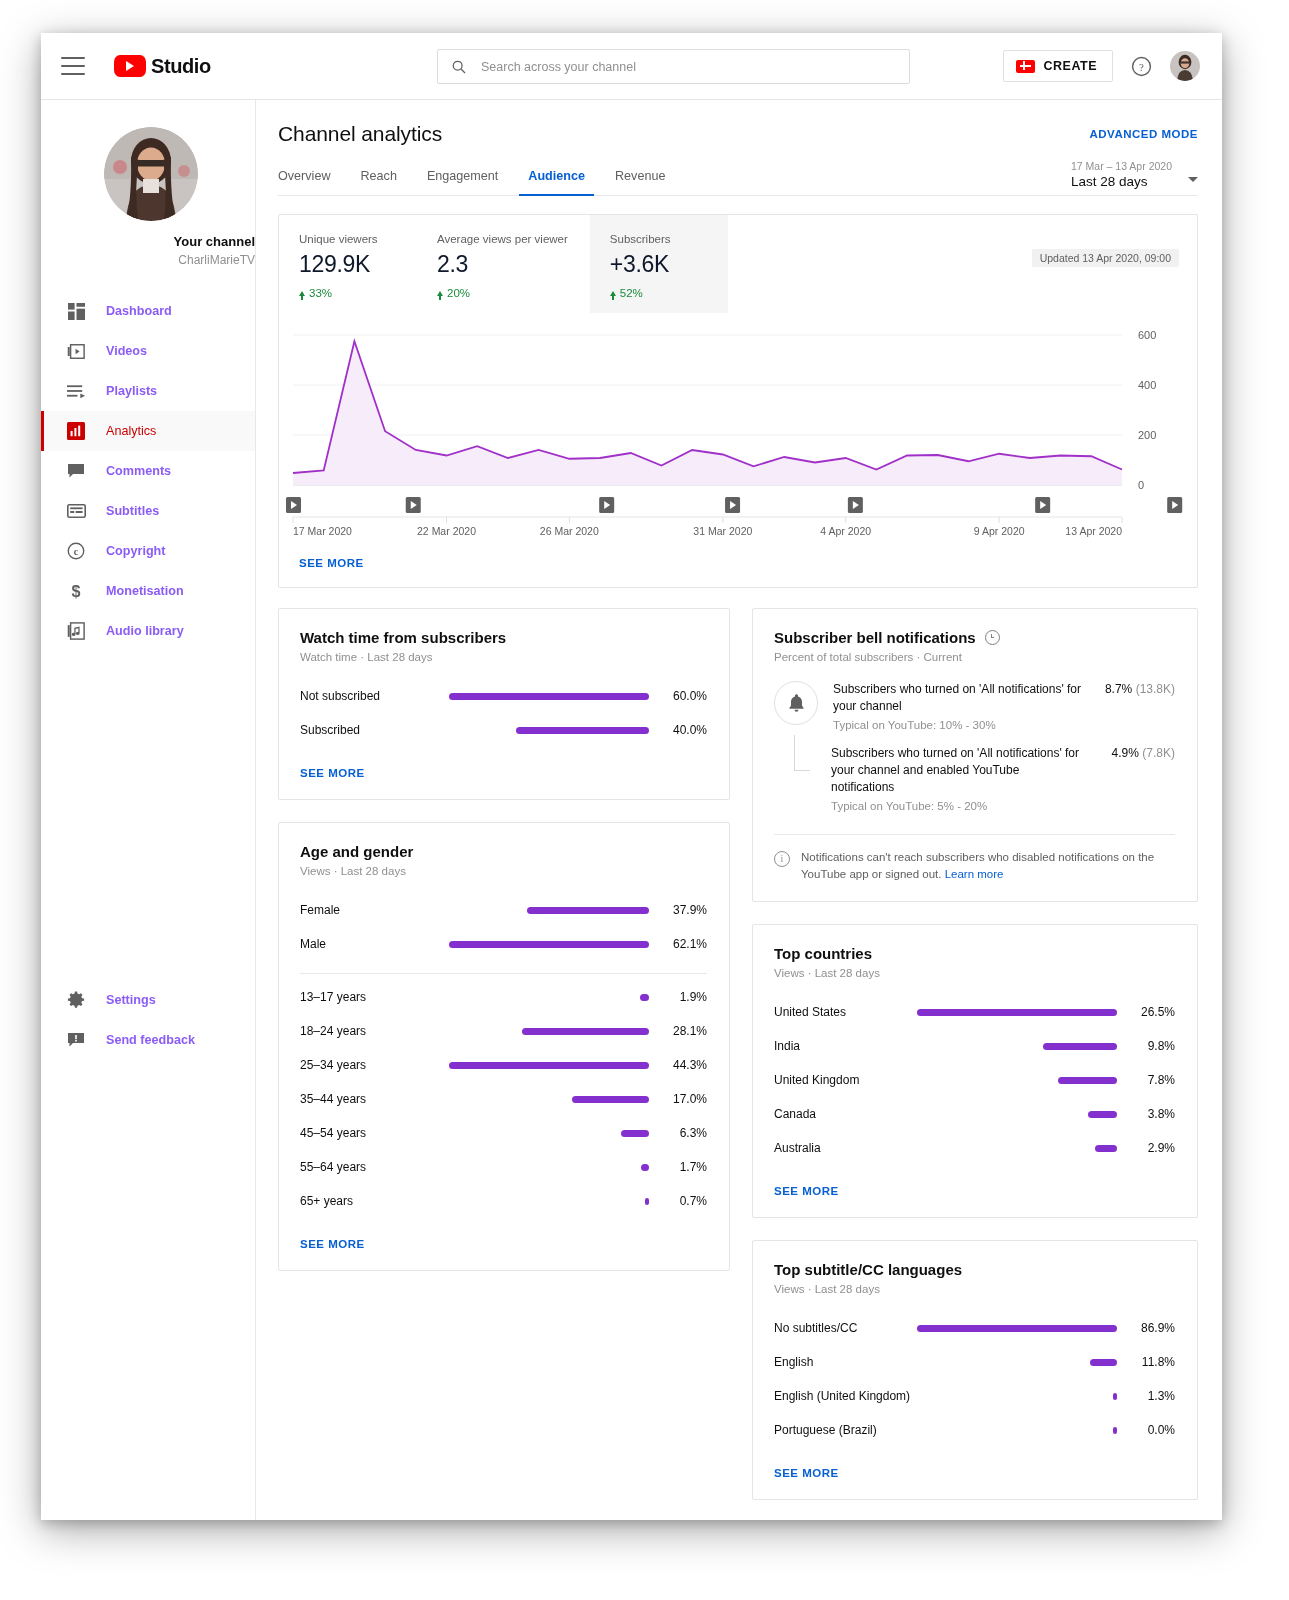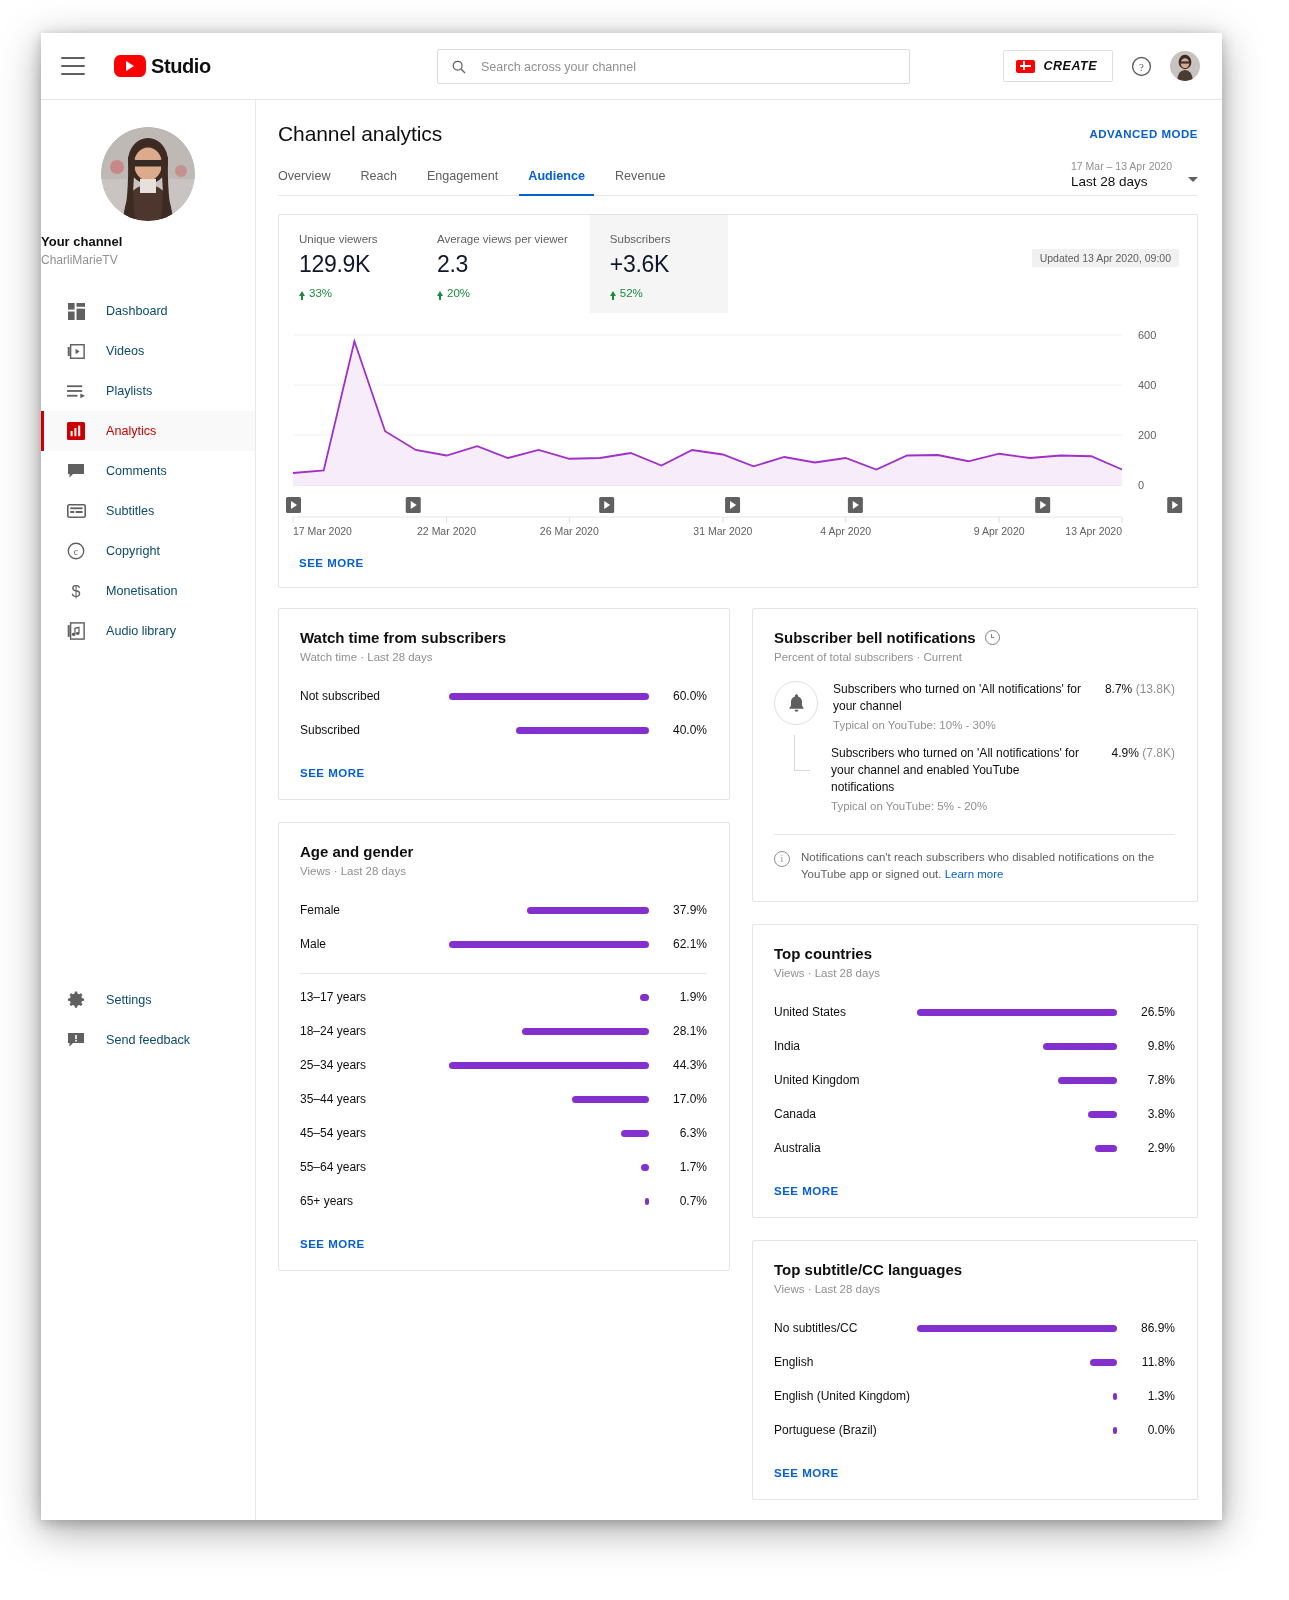--- a/index.html
+++ b/index.html
@@ -140,42 +140,42 @@
     position: absolute;
     left: 7.4px; top: 1.8px;
     width: 2.4px; height: 9px;
     background: #fff;
   }
   .create-label {
     font-size: 12.5px;
     font-weight: bold;
     letter-spacing: 0.5px;
     color: #0f0f0f;
-    font-style: italic;
   }
   .help-icon { cursor: pointer; }
   .avatar-top {
     width: 30px; height: 30px;
     border-radius: 50%;
     overflow: hidden;
     cursor: pointer;
   }
   
   .body-split { display: flex; height: 1420px; }
   
   .sidebar {
     width: 214px;
     flex: 0 0 214px;
     border-right: 1px solid #e8e8e8;
     position: relative;
     background: #fff;
   }
   .channel-block {
-    text-align: left;
+    text-align: right;
     padding-top: 27px;
+    padding-left: 6px;
   }
   .avatar-big {
     width: 94px; height: 94px;
     border-radius: 50%;
     margin: 0 auto;
     overflow: hidden;
   }
   .channel-name {
     margin-top: 13px;
     font-size: 13px;
@@ -188,21 +188,22 @@
     color: #909090;
   }
   .nav { margin-top: 24px; }
   .nav-item {
     display: flex;
     align-items: center;
     height: 40px;
     padding-left: 24px;
     cursor: pointer;
     position: relative;
-    color: #0c4a6e;
+    color: #8b5cf6;
+    font-weight: bold;
   }
   .nav-item .nav-icon {
     width: 22px; height: 22px;
     flex: 0 0 22px;
     display: flex;
     align-items: center;
     justify-content: center;
     margin-right: 19px;
   }
   .nav-label { font-size: 12.6px; }

